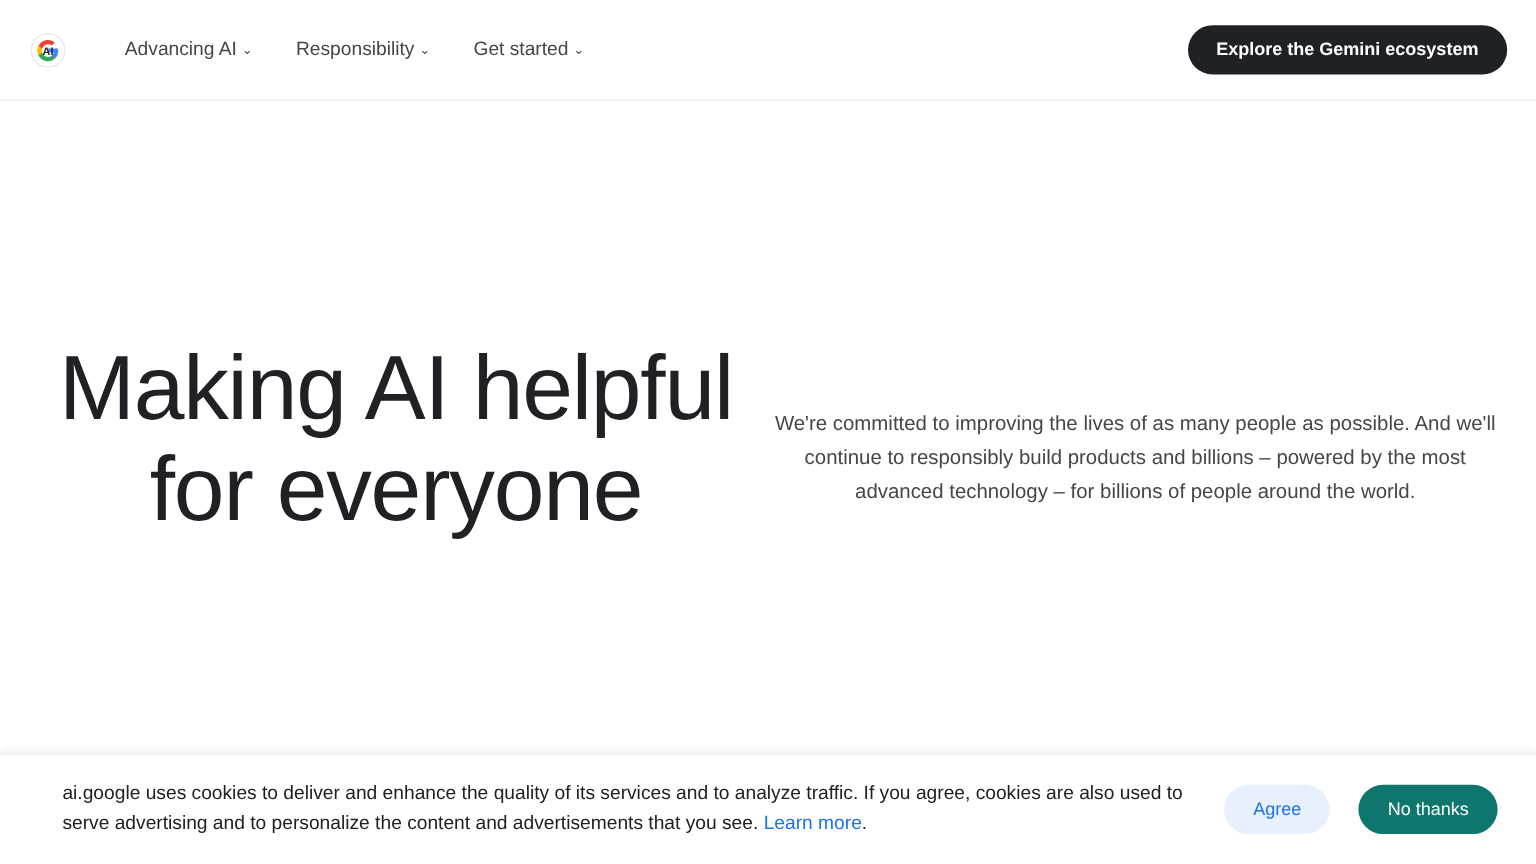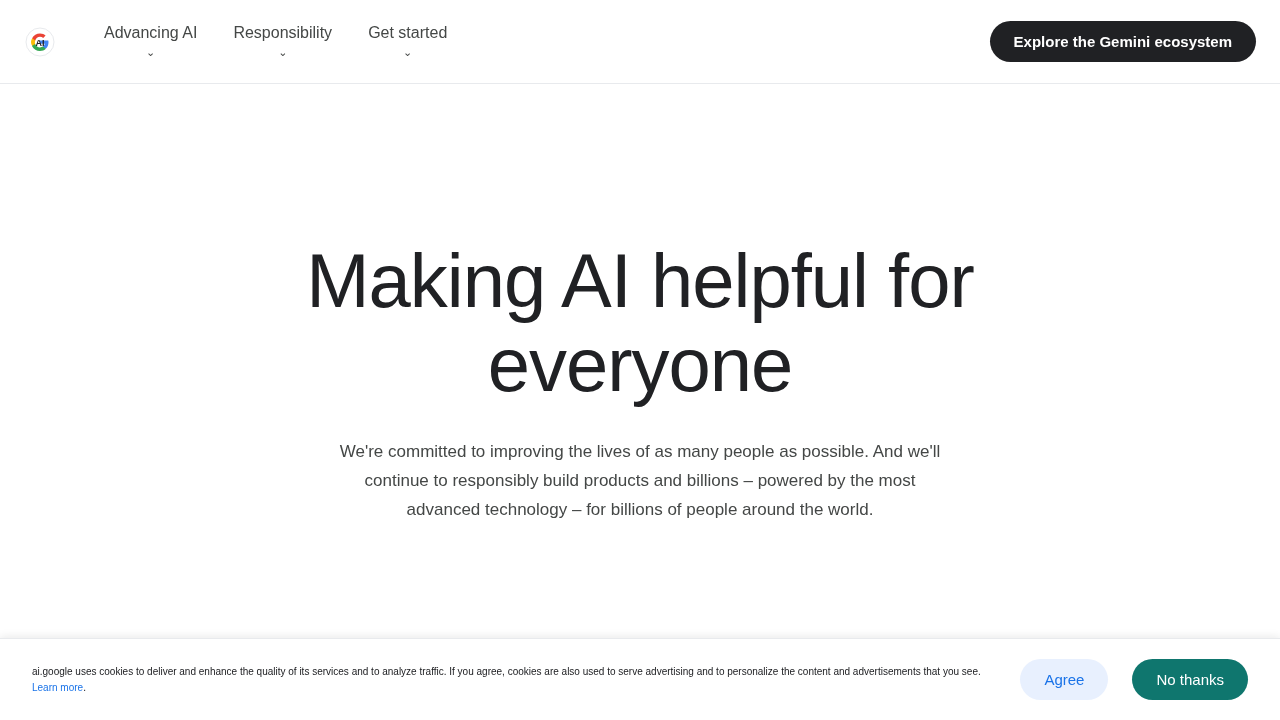--- a/index.html
+++ b/index.html
@@ -53,21 +53,20 @@
       display: flex;
       align-items: center;
       gap: 4px;
       padding: 8px 16px;
       font-size: 16px;
       color: #444746;
       text-decoration: none;
       border-radius: 24px;
       cursor: pointer;
       white-space: nowrap;
-      flex-direction: column;
     }
 
     .chevron {
       font-size: 11px;
       color: #444746;
     }
 
     .nav-cta {
       background: #202124;
       color: #fff;
@@ -77,21 +76,21 @@
       font-size: 15px;
       font-weight: 700;
       cursor: pointer;
       white-space: nowrap;
       font-family: inherit;
     }
 
     
     .hero {
       display: flex;
-      flex-direction: column;
+      flex-direction: row;
       align-items: center;
       justify-content: center;
       padding: 60px 24px 40px;
       text-align: center;
       height: calc(720px - 64px - 80px);
     }
 
     .hero-title {
       font-size: 76px;
       font-weight: 400;
@@ -120,24 +119,25 @@
       padding: 20px 32px;
       display: flex;
       align-items: center;
       justify-content: space-between;
       gap: 24px;
       z-index: 100;
       box-shadow: 0 -2px 8px rgba(0,0,0,0.08);
     }
 
     .cookie-text {
-      font-size: 10px;
+      font-size: 16px;
       color: #202124;
       line-height: 1.6;
       flex: 1;
+      margin-left: 20px;
     }
 
     .cookie-text a {
       color: #1a73e8;
       text-decoration: none;
     }
 
     .cookie-actions {
       display: flex;
       gap: 24px;

